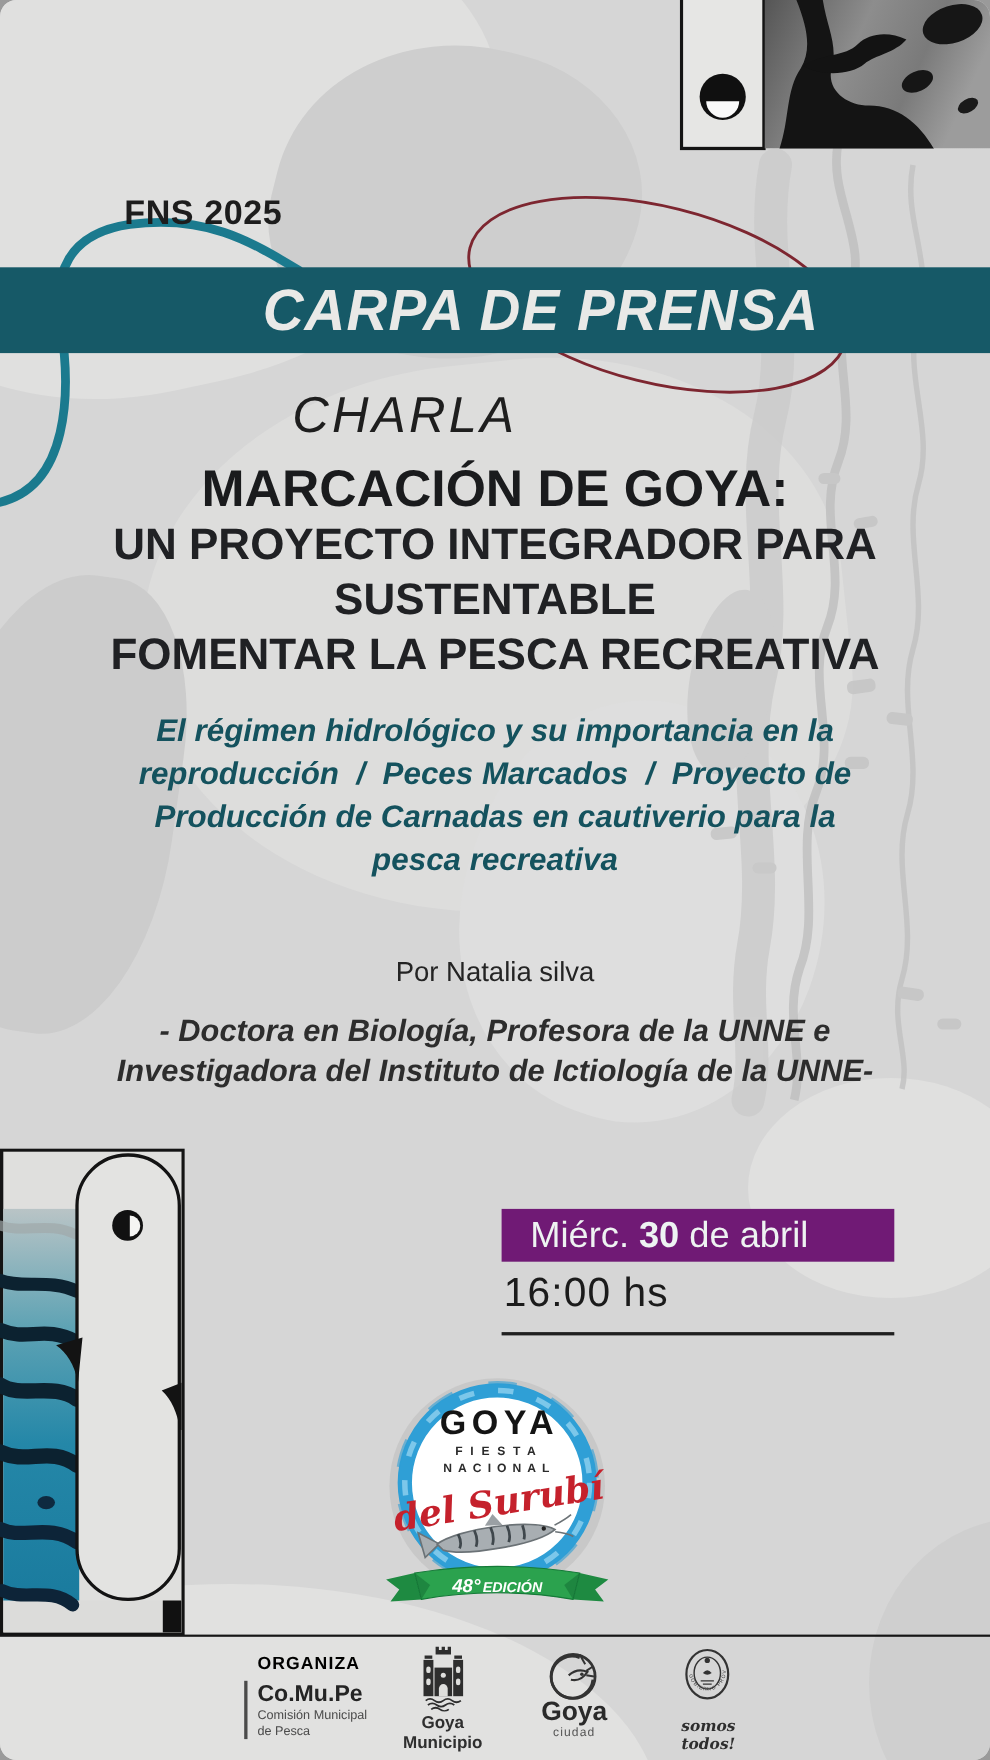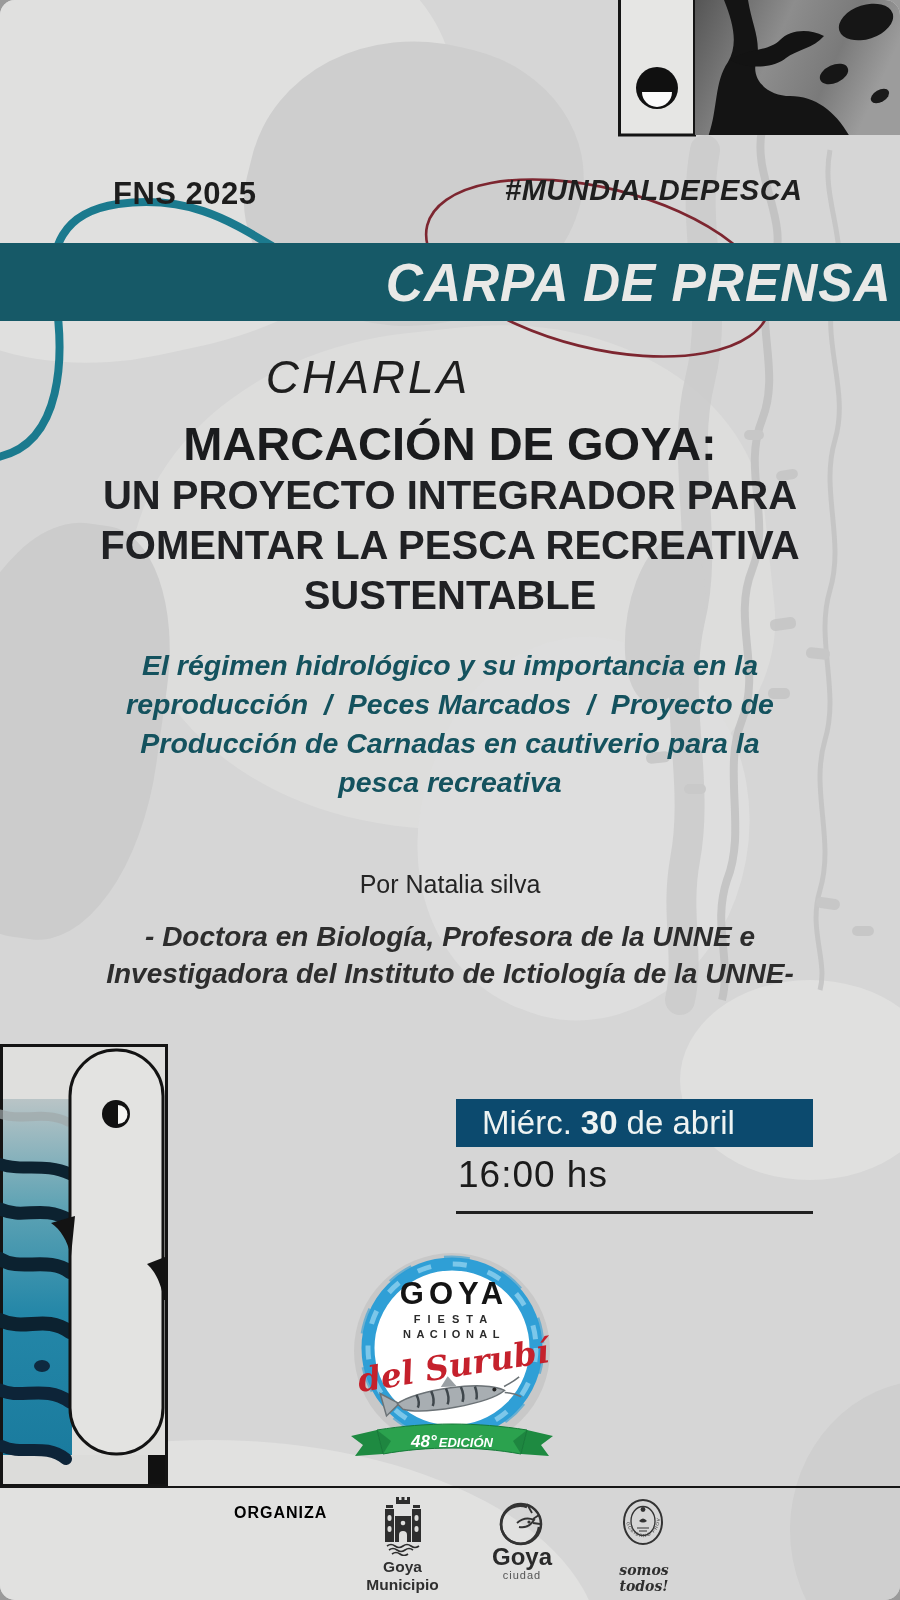--- a/index.html
+++ b/index.html
@@ -7,34 +7,34 @@
           overflow:hidden;font-family:"Liberation Sans",sans-serif;border-radius:15px;}
   .abs{position:absolute;}
   .blob{position:absolute;z-index:0;}
   .decor{position:absolute;left:0;top:0;z-index:1;pointer-events:none;}
   .z2{z-index:2;}
   .z3{z-index:3;}
 
   .header-left{left:113px;top:176px;font-size:31px;font-weight:800;color:#1d1d1d;letter-spacing:0.5px;}
   .header-right{left:505px;top:174px;font-size:29px;font-weight:600;font-style:italic;color:#1f1f1f;letter-spacing:0.5px;}
 
-  .banner{left:0;top:243px;width:816px;height:78px;background:#165967;display:flex;align-items:center;justify-content:flex-end;padding-left:84px;box-sizing:content-box;}
+  .banner{left:0;top:243px;width:816px;height:78px;background:#165967;display:flex;align-items:center;justify-content:center;padding-left:84px;box-sizing:content-box;}
   .banner .label{font-size:53px;font-weight:900;font-style:italic;color:#e9e9e7;letter-spacing:1px;transform:scaleX(0.97);}
 
   .kicker{left:0;top:350px;width:736px;text-align:center;font-size:46px;font-style:italic;font-weight:500;color:#1e1e1e;letter-spacing:3px;}
   .title{left:0;top:416px;width:900px;text-align:center;font-size:47px;font-weight:900;color:#1a1b1d;letter-spacing:0px;}
   .subtitle{left:0;top:470px;width:900px;text-align:center;font-size:40px;font-weight:700;color:#202124;line-height:50px;}
 
   .topics{left:80px;top:646px;width:740px;text-align:center;font-size:28.5px;font-style:italic;font-weight:600;color:#14525e;line-height:39px;}
   .topics div{white-space:pre;}
 
   .speaker{left:0;top:870px;width:900px;text-align:center;font-size:25px;font-weight:500;color:#242424;}
   .credentials{left:0;top:918px;width:900px;text-align:center;font-size:28px;font-style:italic;font-weight:700;color:#2d2d2d;line-height:37px;}
 
-  .datebox{left:456px;top:1099px;width:357px;height:48px;background:#0c4a6e;color:#eef3f2;
+  .datebox{left:456px;top:1099px;width:357px;height:48px;background:#701a75;color:#eef3f2;
            display:flex;align-items:center;padding-left:26px;box-sizing:border-box;font-size:33px;}
   .datebox .num{font-weight:800;margin:0 9px;}
   .time{left:458px;top:1154px;font-size:37px;font-weight:500;color:#1b1b1b;letter-spacing:1px;}
   .rule{left:456px;top:1211px;width:357px;height:3px;background:#202020;}
   .hairline{left:0;top:1486px;width:900px;height:2px;background:#161616;z-index:4;}
 
   .footer-label{font-weight:700;color:#2f2f2f;}
   .organiza{left:222px;top:1504px;width:140px;}
   .organiza .org-title{font-size:16px;font-weight:600;letter-spacing:1px;color:#000000;margin-left:12px;}
   .organiza .org-block{margin-top:6px;border-left:3px solid #4a4a4a;padding-left:9px;}
@@ -109,32 +109,31 @@
       <rect x="77" y="0" width="205" height="135" fill="url(#gart)"></rect>
       <path d="M 90 137 C 100 110, 96 82, 110 62 C 120 45, 116 25, 106 0 L 130 0 C 134 25, 144 42, 138 62 C 133 82, 152 96, 172 96 C 198 96, 218 112, 232 137 Z" fill="#141414"></path>
       <path d="M 112 60 C 130 48, 150 52, 162 40 C 172 30, 190 28, 206 36 C 196 48, 178 50, 168 58 C 156 68, 130 70, 112 60 Z" fill="#131313"></path>
       <ellipse cx="248" cy="22" rx="28" ry="17" fill="#161616" transform="rotate(-18 248 22)"></ellipse>
       <ellipse cx="216" cy="74" rx="15" ry="9" fill="#161616" transform="rotate(-24 216 74)"></ellipse>
       <ellipse cx="262" cy="96" rx="10" ry="6" fill="#1a1a1a" transform="rotate(-30 262 96)"></ellipse>
     </g>
   </svg>
 
   <div class="abs z2 header-left">FNS 2025</div>
-  <div class="abs z2 header-right">#MUNDIALDEPESCA</div>
 
   <div class="abs z2 banner">
     <div class="label">CARPA DE PRENSA</div>
   </div>
 
   <div class="abs z2 kicker">CHARLA</div>
   <div class="abs z2 title">MARCACIÓN DE GOYA:</div>
   <div class="abs z2 subtitle">
     <div>UN PROYECTO INTEGRADOR PARA</div>
+    <div>SUSTENTABLE</div>
     <div>FOMENTAR LA PESCA RECREATIVA</div>
-    <div>SUSTENTABLE</div>
   </div>
 
   <div class="abs z2 topics">
     <div>El régimen hidrológico y su importancia en la</div>
     <div>reproducción  /  Peces Marcados  /  Proyecto de</div>
     <div>Producción de Carnadas en cautiverio para la</div>
     <div>pesca recreativa</div>
   </div>
 
   <div class="abs z2 speaker">Por Natalia silva</div>
@@ -209,20 +208,27 @@
       <text x="105" y="201" text-anchor="middle" fill="#ffffff" font-style="italic" font-weight="900" font-family="Liberation Sans, sans-serif">
         <tspan font-size="17">48°</tspan><tspan font-size="13" dx="2">EDICIÓN</tspan>
       </text>
     </g>
   </svg>
 
   <div class="abs hairline"></div>
 
   <div class="abs z2 organiza">
     <div class="org-title">ORGANIZA</div>
+    <div class="org-block">
+      <div class="org-name">Co.Mu.Pe</div>
+      <div class="org-desc">
+        <div>Comisión Municipal</div>
+        <div>de Pesca</div>
+      </div>
+    </div>
   </div>
 
   <svg class="abs z2" style="left:380px;top:1496px;" width="46" height="60" viewBox="0 0 46 60">
     <g fill="#2e2e2e">
       <path d="M16 1 h3 v3 h2.5 v-3 h3 v3 h2.5 v-3 h3 v7 h-14 Z"></path>
       <rect x="5" y="13" width="9" height="33"></rect>
       <rect x="32" y="13" width="9" height="33"></rect>
       <rect x="6" y="9" width="7" height="3"></rect>
       <rect x="33" y="9" width="7" height="3"></rect>
       <rect x="15" y="20" width="16" height="26"></rect>

